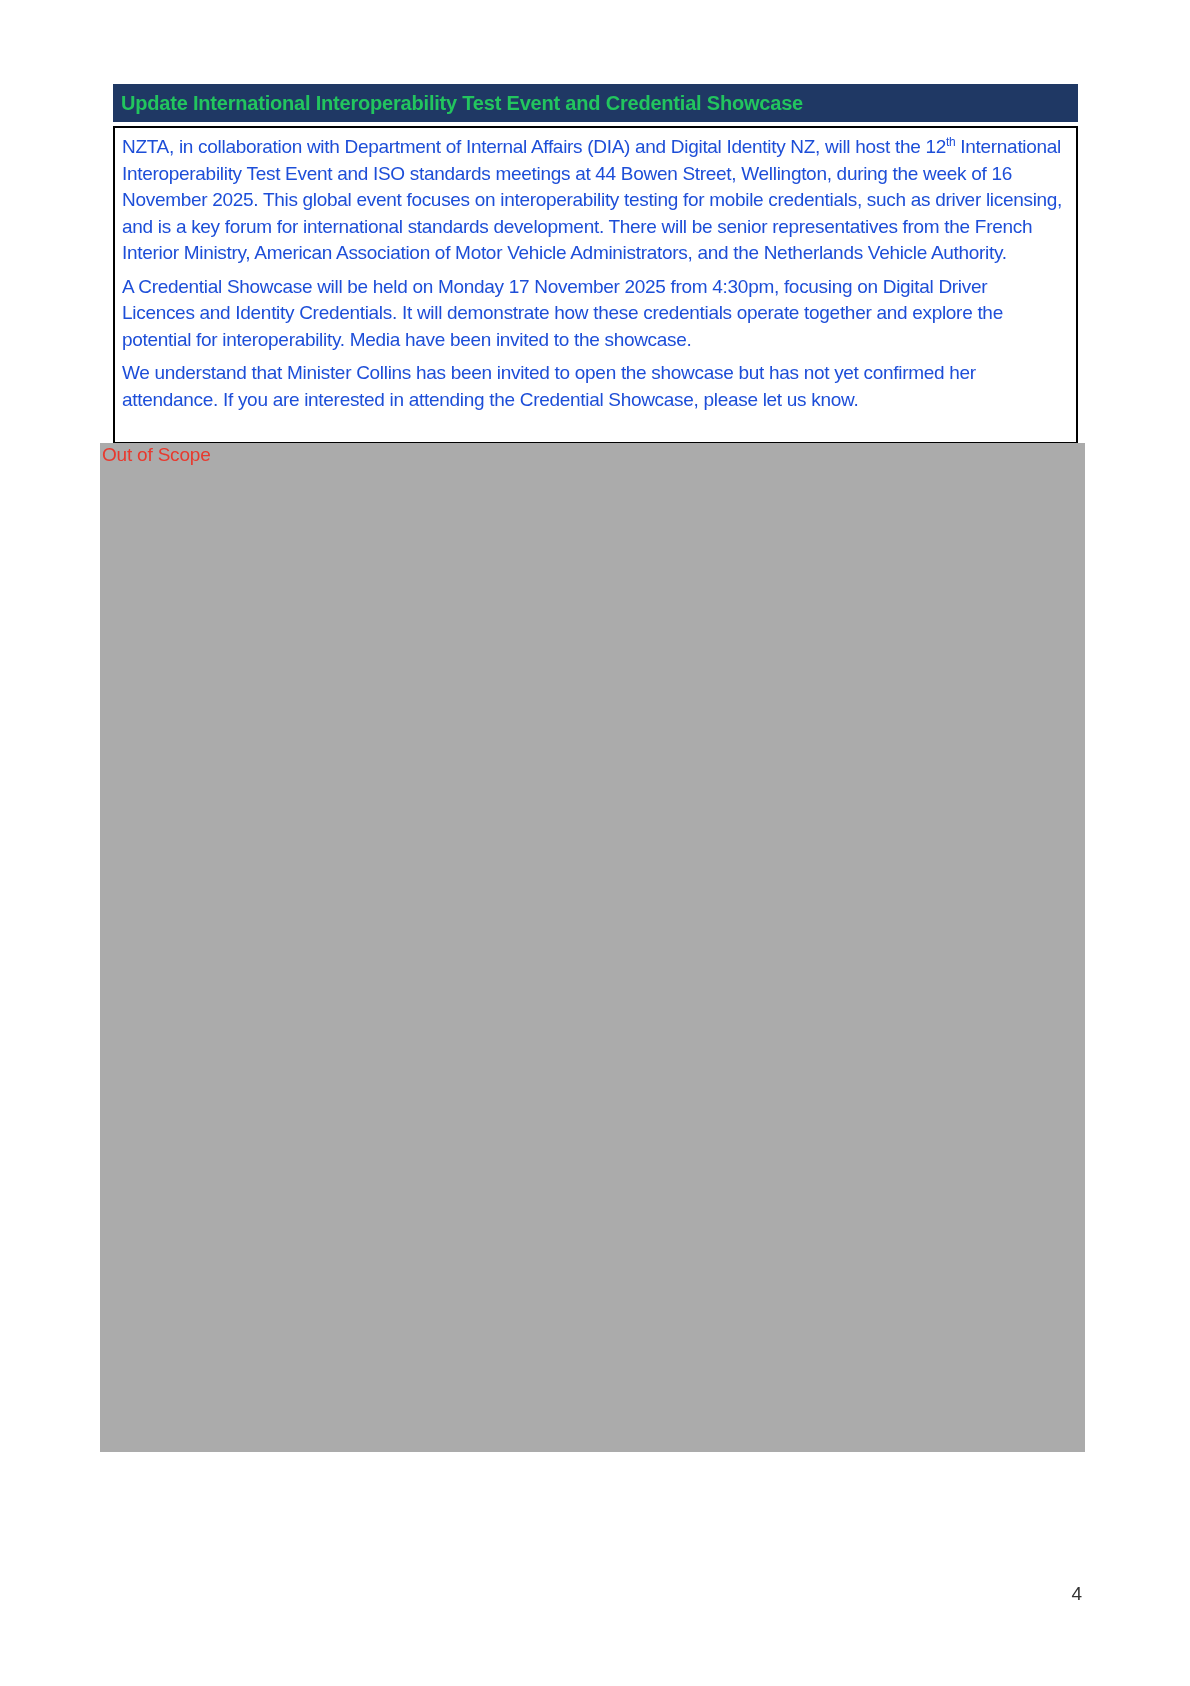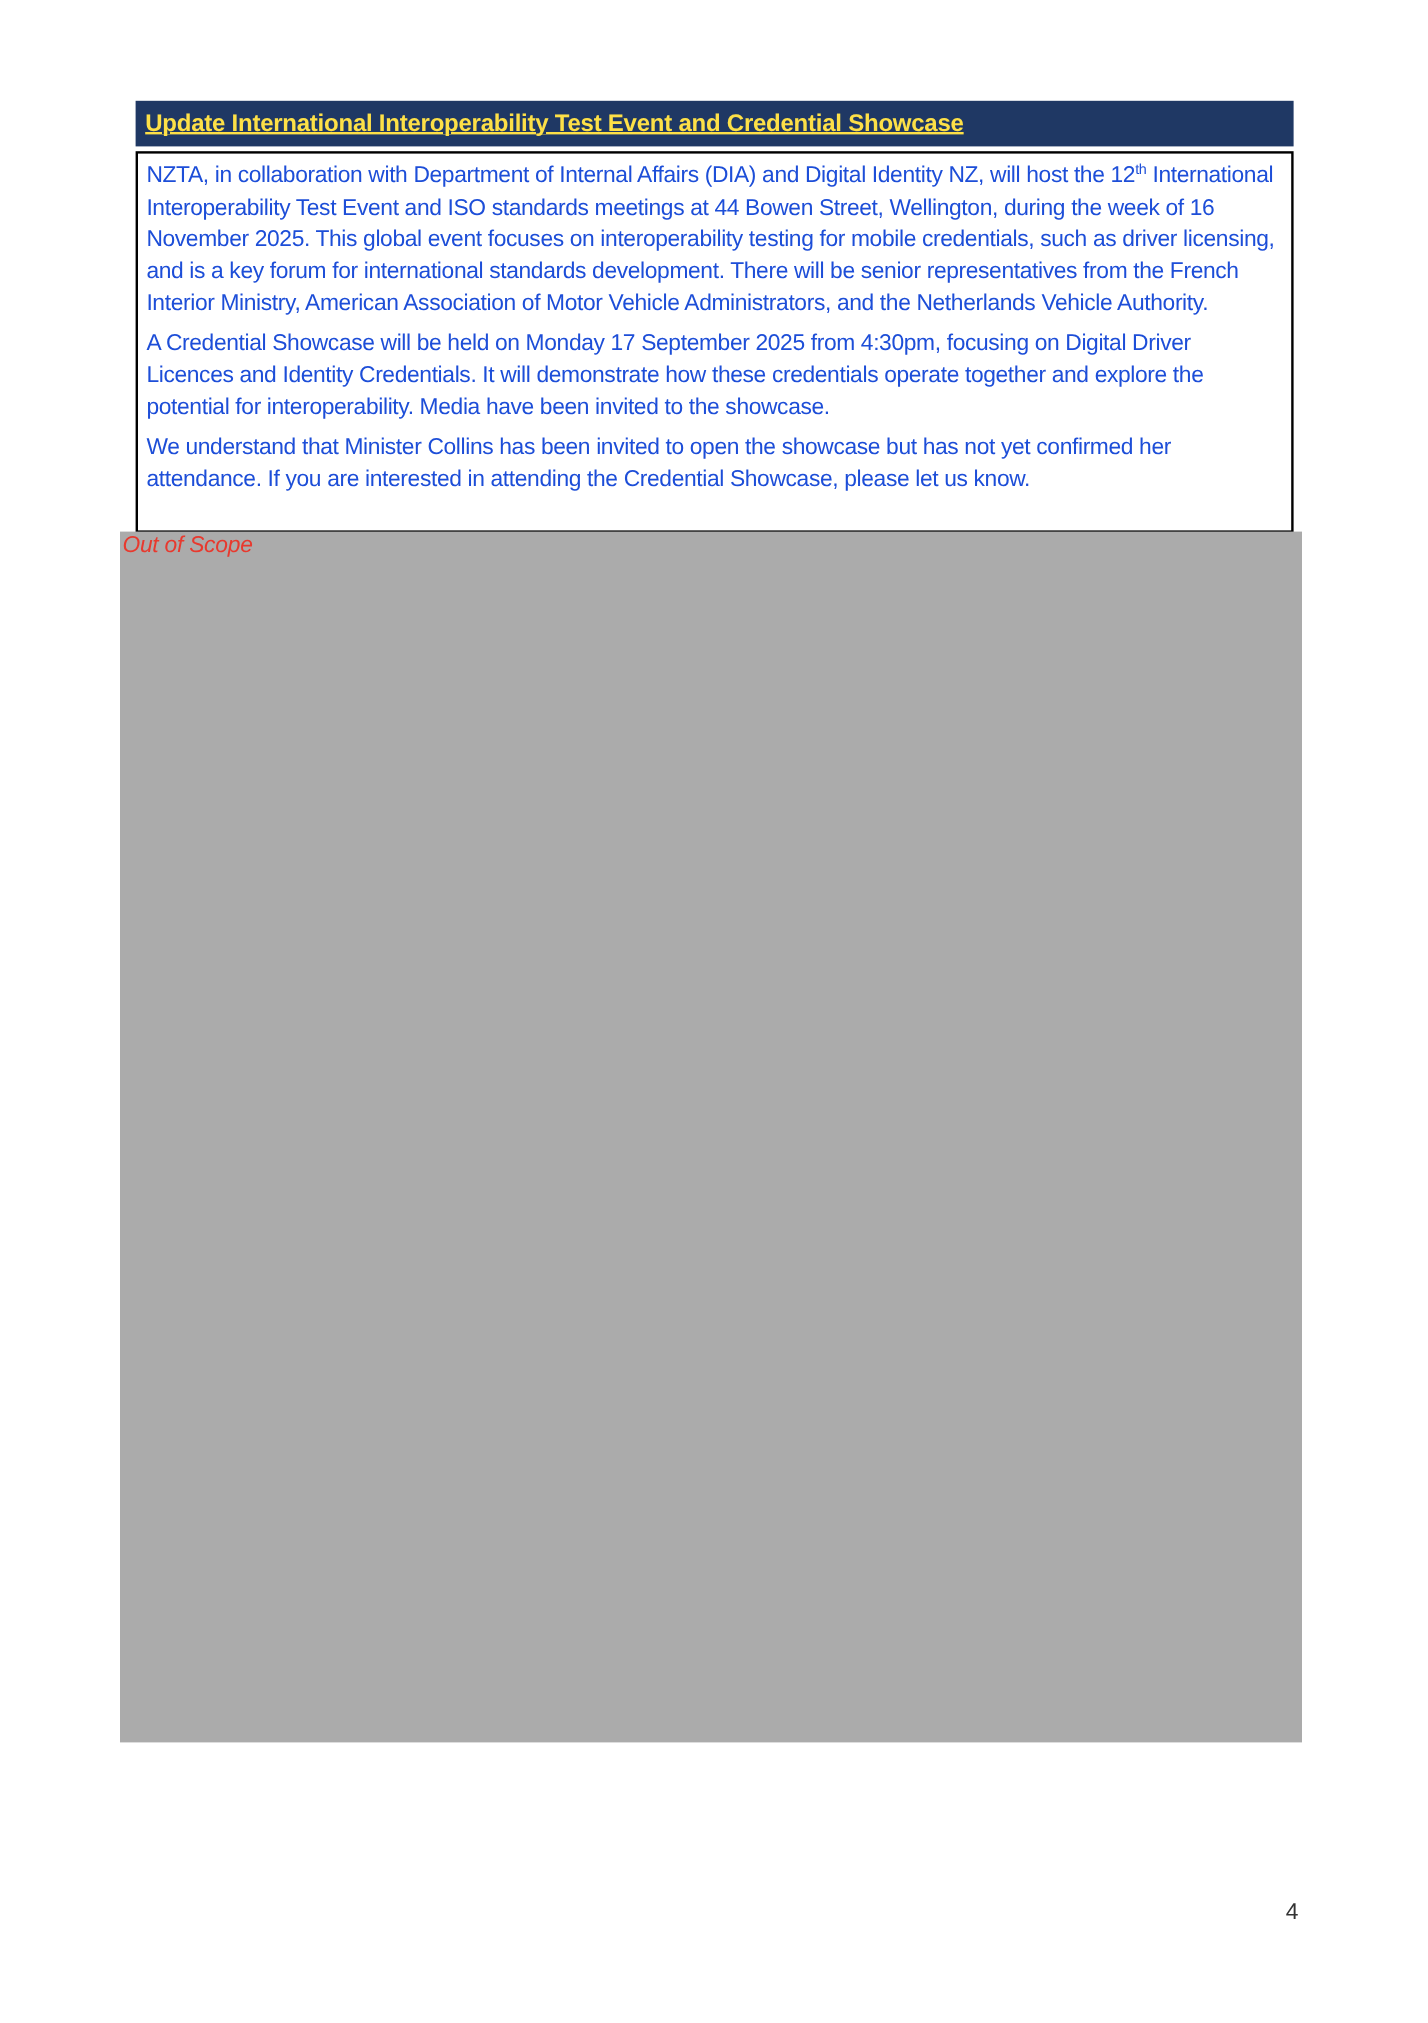--- a/index.html
+++ b/index.html
@@ -20,27 +20,26 @@
     left: 113px;
     top: 84px;
     width: 965px;
     height: 38px;
     background: #1f3864;
     box-sizing: border-box;
     display: flex;
     align-items: center;
   }
   .section-header .title {
-    color: #fde047;
+    color: #22c55e;
     font-size: 20px;
     font-weight: bold;
     padding-left: 8px;
     letter-spacing: -0.2px;
     white-space: nowrap;
-    text-decoration: underline;
   }
   .section-body {
     position: absolute;
     left: 113px;
     top: 126px;
     width: 965px;
     height: 318px;
     box-sizing: border-box;
     border: 2px solid #000000;
     padding: 6px 12px 0 7px;
@@ -59,21 +58,20 @@
     line-height: 0;
   }
   .redacted-region {
     position: absolute;
     left: 100px;
     top: 443px;
     width: 985px;
     height: 1009px;
     background: #ababab;
     z-index: 5;
-    font-style: italic;
   }
   .out-of-scope-label {
     position: absolute;
     top: 1px;
     left: 2px;
     color: #e8392e;
     font-size: 19px;
     line-height: 21px;
     letter-spacing: -0.2px;
   }
@@ -92,21 +90,21 @@
 <body>
 
 <div class="page">
 
   <div class="section-header">
     <span class="title">Update International Interoperability Test Event and Credential Showcase</span>
   </div>
 
   <div class="section-body">
     <p><span>NZTA, in collaboration with Department of Internal Affairs (DIA) and Digital Identity NZ, will host the 12</span><sup>th</sup><span> International Interoperability Test Event and ISO standards meetings at 44 Bowen Street, Wellington, during the week of 16 November 2025. This global event focuses on interoperability testing for mobile credentials, such as driver licensing, and is a key forum for international standards development. There will be senior representatives from the French Interior Ministry, American Association of Motor Vehicle Administrators, and the Netherlands Vehicle Authority.</span></p>
-    <p>A Credential Showcase will be held on Monday 17 September 2025 from 4:30pm, focusing on Digital Driver Licences and Identity Credentials. It will demonstrate how these credentials operate together and explore the potential for interoperability. Media have been invited to the showcase.</p>
+    <p>A Credential Showcase will be held on Monday 17 November 2025 from 4:30pm, focusing on Digital Driver Licences and Identity Credentials. It will demonstrate how these credentials operate together and explore the potential for interoperability. Media have been invited to the showcase.</p>
     <p>We understand that Minister Collins has been invited to open the showcase but has not yet confirmed her attendance. If you are interested in attending the Credential Showcase, please let us know.</p>
   </div>
 
   <div class="redacted-region">
     <span class="out-of-scope-label">Out of Scope</span>
   </div>
 
   <div class="page-number">4</div>
 
 </div>

